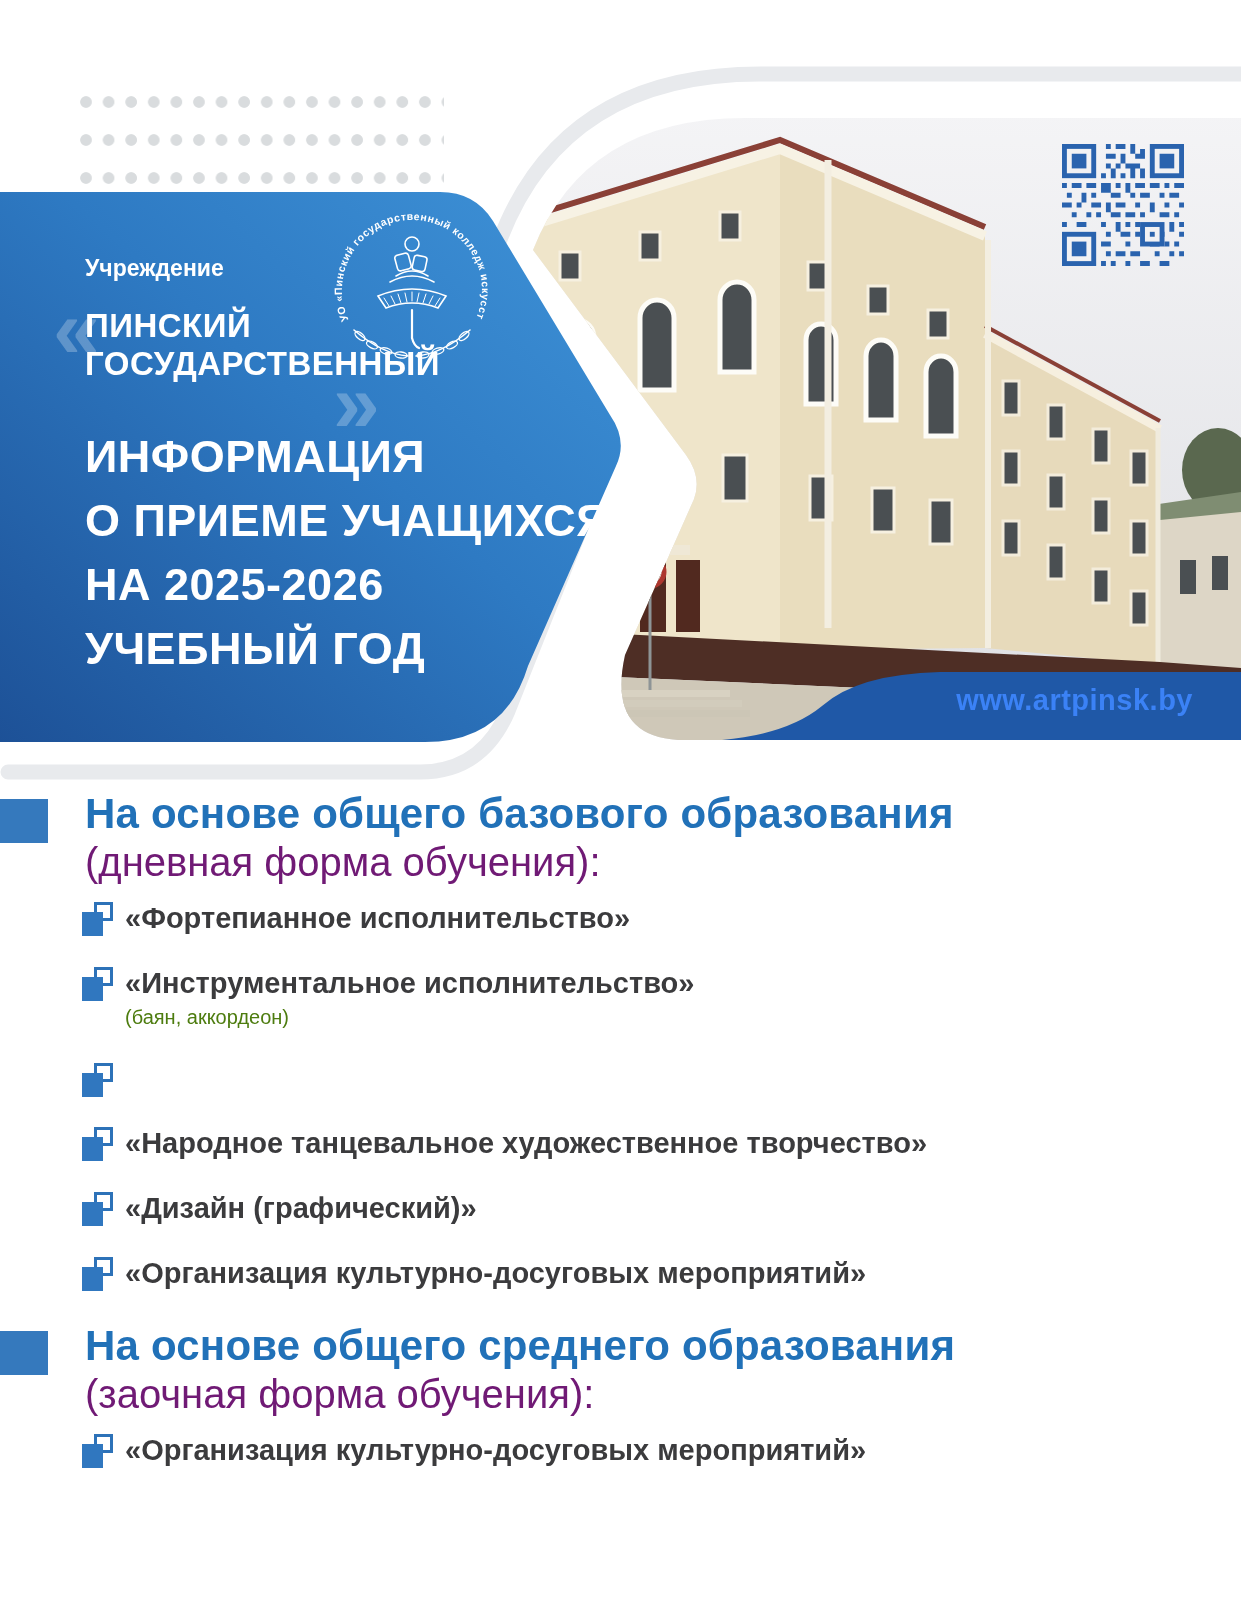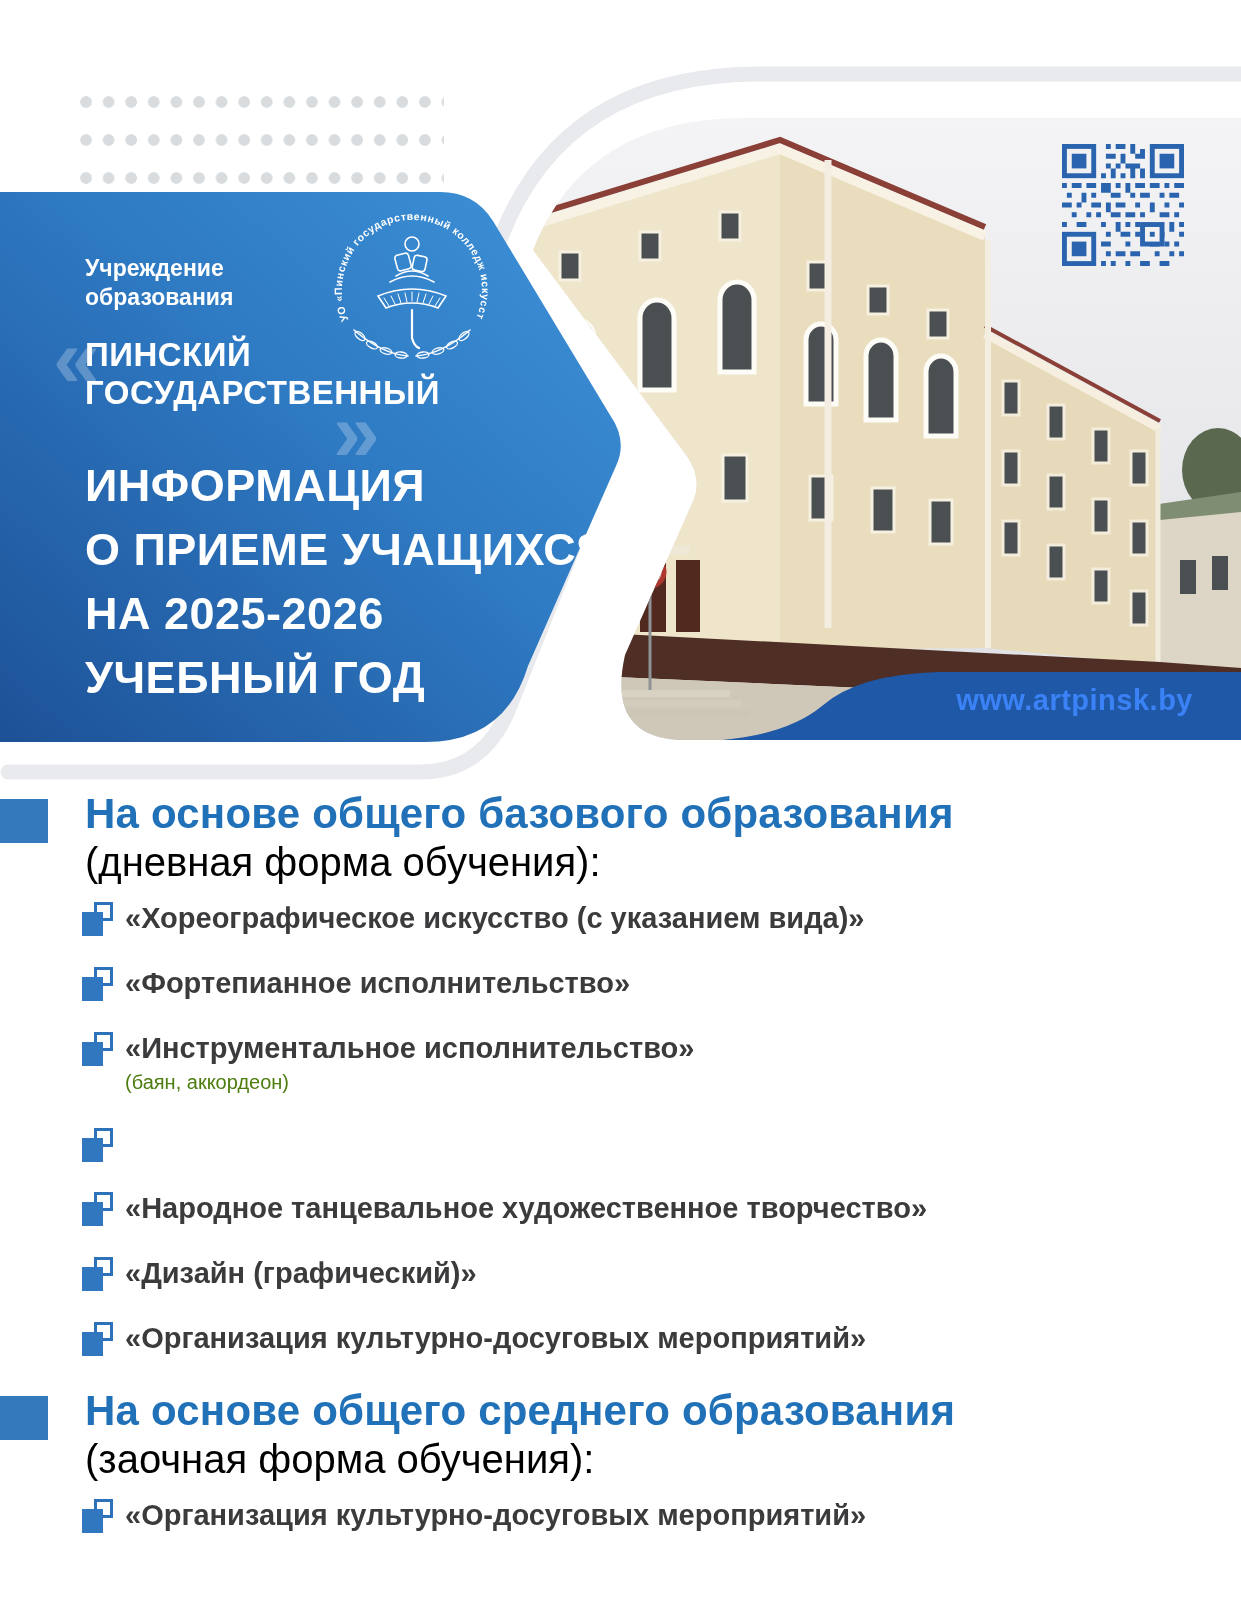--- a/index.html
+++ b/index.html
@@ -26,21 +26,21 @@
                font-size:29px;font-weight:700;letter-spacing:.5px;}
 
   
   .content{position:absolute;left:0;top:790px;width:1178px;}
   .section{margin:0;}
   .section + .section{margin-top:30px;}
   .sec-head{display:flex;align-items:flex-start;}
   .sec-square{flex:0 0 48px;width:48px;height:44px;background:#3579bd;margin-top:9px;}
   .sec-titles{margin-left:37px;}
   .sec-title-bold{font-size:42px;line-height:48px;font-weight:800;color:#2171b8;letter-spacing:.2px;}
-  .sec-title-light{font-size:40px;line-height:48px;font-weight:400;color:#000000;}
+  .sec-title-light{font-size:40px;line-height:48px;font-weight:400;color:#701a75;}
   .list{margin-top:14px;padding-left:82px;}
   .item{display:flex;align-items:flex-start;margin-bottom:28px;}
   .bullet{position:relative;flex:0 0 31px;width:31px;height:34px;margin-top:2px;}
   .b-back{position:absolute;right:0;top:0;width:13px;height:13px;border:3px solid #2d72b8;background:#ffffff;}
   .b-front{position:absolute;left:0;bottom:0;width:21px;height:24px;background:#3077bf;}
   .item-text-wrap{margin-left:12px;max-width:960px;}
   .item-text{font-size:29px;line-height:37px;font-weight:700;color:#3b3b3d;}
   .sub{font-size:20px;line-height:31px;font-weight:400;color:#4d7c0f;}
   .sub:empty{display:none;}
 </style>
@@ -196,21 +196,20 @@
             <path d="M28,8 L23,16"></path>
         </g>
         <path d="M0,20 L0,48" stroke-width="2.2"></path>
         <path d="M0,48 q2,8 7,10" stroke-width="2.2"></path>
       </g>
     </svg>
 
     <div class="banner-copy">
       <div class="org-block">
         <div>Учреждение</div>
-        <div>образования</div>
       </div>
       <div class="college-block">
         <span class="quote quote-open">«</span>
         <span class="quote quote-close">»</span>
         <div>ПИНСКИЙ</div>
         <div>ГОСУДАРСТВЕННЫЙ</div>
       </div>
       <div class="title-block">
         <div>ИНФОРМАЦИЯ</div>
         <div>О ПРИЕМЕ УЧАЩИХСЯ</div>
@@ -262,29 +261,20 @@
           <div class="sec-title-light">(дневная форма обучения):</div>
         </div>
       </div>
       <div class="list">
         <div class="item">
           <span class="bullet">
               <i class="b-back"></i>
               <i class="b-front"></i>
             </span>
           <div class="item-text-wrap">
-              <div class="item-text">«Хореографическое искусство (с указанием вида)»</div>
-            </div>
-        </div>
-        <div class="item">
-          <span class="bullet">
-              <i class="b-back"></i>
-              <i class="b-front"></i>
-            </span>
-          <div class="item-text-wrap">
               <div class="item-text">«Фортепианное исполнительство»</div>
             </div>
         </div>
         <div class="item">
           <span class="bullet">
               <i class="b-back"></i>
               <i class="b-front"></i>
             </span>
           <div class="item-text-wrap">
               <div class="item-text">«Инструментальное исполнительство»</div>

